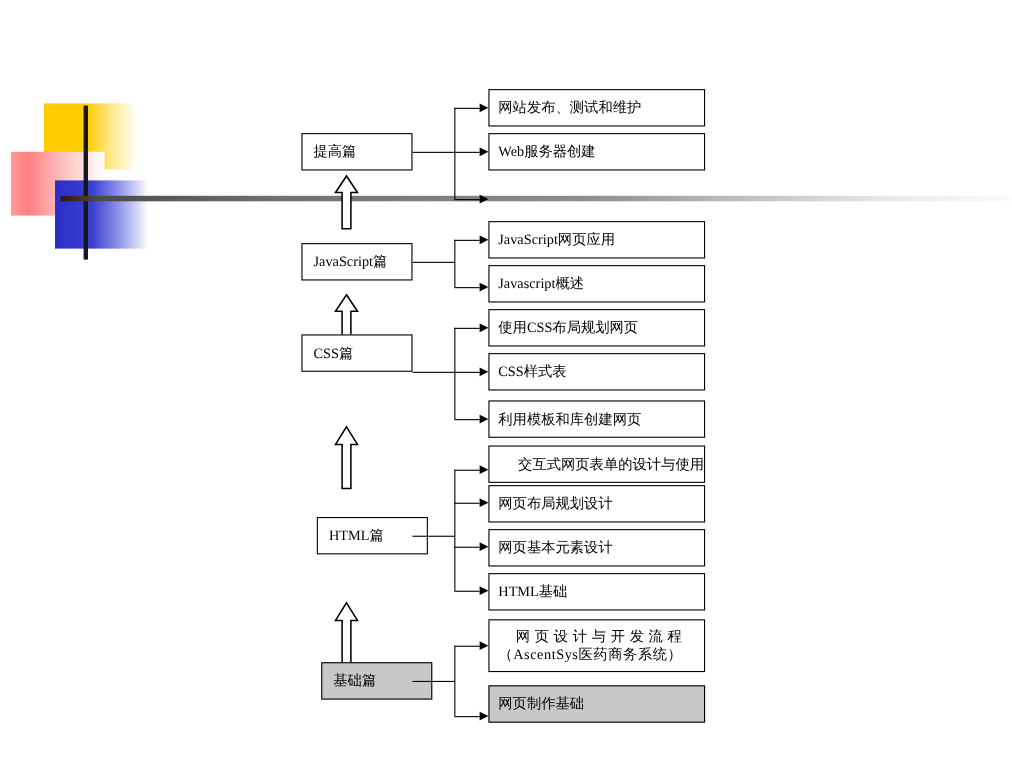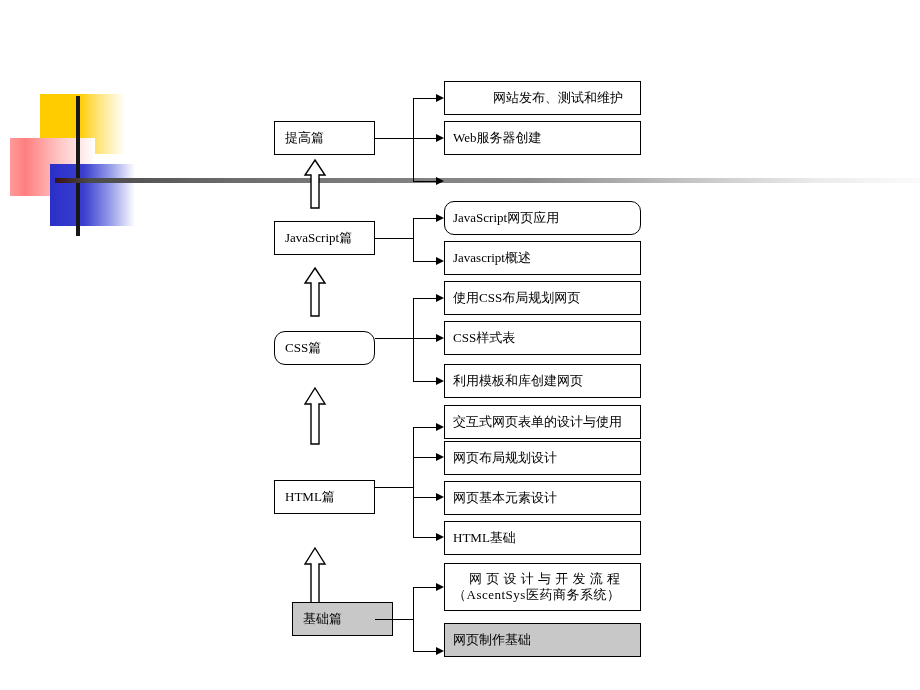--- a/index.html
+++ b/index.html
@@ -73,21 +73,21 @@
 
   <div class="ln hl" style="left:413px;top:98px;width:23px;"></div>
   <div class="ahead" style="left:436px;top:94px;"></div>
 
   <div class="ln hl" style="left:413px;top:138px;width:23px;"></div>
   <div class="ahead" style="left:436px;top:134px;"></div>
 
   <div class="ln hl" style="left:413px;top:181px;width:23px;"></div>
   <div class="ahead" style="left:436px;top:177px;"></div>
 
-  <div class="box topic" style="left:444px;top:81px;padding-left:40px;">
+  <div class="box topic" style="left:444px;top:81px;">
     <span class="txt">网站发布、测试和维护</span>
   </div>
   <div class="box topic" style="left:444px;top:121px;">
     <span class="txt">Web服务器创建</span>
   </div>
 
   <div class="uparrow" style="left:303px;top:158px;">
     <svg width="24" height="52" viewBox="0 0 24 52">
       <polygon points="12,2 22,17 16,17 16,50 8,50 8,17 2,17" fill="#ffffff" stroke="#000000" stroke-width="1.4"></polygon>
     </svg>
@@ -96,34 +96,34 @@
   <div class="box chap" style="left:274px;top:221px;">
     <span class="txt">JavaScript篇</span>
   </div>
   <div class="ln hl" style="left:375px;top:238px;width:38px;"></div>
   <div class="ln vl" style="left:413px;top:218px;height:43px;"></div>
   <div class="ln hl" style="left:413px;top:218px;width:23px;"></div>
   <div class="ahead" style="left:436px;top:214px;"></div>
   <div class="ln hl" style="left:413px;top:261px;width:23px;"></div>
   <div class="ahead" style="left:436px;top:257px;"></div>
 
-  <div class="box topic" style="left:444px;top:201px;border-radius:10px;">
+  <div class="box topic" style="left:444px;top:201px;">
     <span class="txt">JavaScript网页应用</span>
   </div>
   <div class="box topic" style="left:444px;top:241px;">
     <span class="txt">Javascript概述</span>
   </div>
 
   <div class="uparrow" style="left:303px;top:266px;">
     <svg width="24" height="52" viewBox="0 0 24 52">
       <polygon points="12,2 22,17 16,17 16,50 8,50 8,17 2,17" fill="#ffffff" stroke="#000000" stroke-width="1.4"></polygon>
     </svg>
   </div>
 
-  <div class="box chap" style="left:274px;top:331px;border-radius:11px;">
+  <div class="box chap" style="left:274px;top:304px;">
     <span class="txt">CSS篇</span>
   </div>
   <div class="ln hl" style="left:375px;top:338px;width:38px;"></div>
   <div class="ln vl" style="left:413px;top:298px;height:83px;"></div>
   <div class="ln hl" style="left:413px;top:298px;width:23px;"></div>
   <div class="ahead" style="left:436px;top:294px;"></div>
   <div class="ln hl" style="left:413px;top:338px;width:23px;"></div>
   <div class="ahead" style="left:436px;top:334px;"></div>
   <div class="ln hl" style="left:413px;top:381px;width:23px;"></div>
   <div class="ahead" style="left:436px;top:377px;"></div>
@@ -137,35 +137,35 @@
   <div class="box topic" style="left:444px;top:364px;">
     <span class="txt">利用模板和库创建网页</span>
   </div>
 
   <div class="uparrow" style="left:303px;top:386px;">
     <svg width="24" height="60" viewBox="0 0 24 60">
       <polygon points="12,2 22,18 16,18 16,58 8,58 8,18 2,18" fill="#ffffff" stroke="#000000" stroke-width="1.4"></polygon>
     </svg>
   </div>
 
-  <div class="box chap" style="left:274px;top:470px;margin-top:10px;">
+  <div class="box chap" style="left:288px;top:470px;">
     <span class="txt">HTML篇</span>
   </div>
   <div class="ln hl" style="left:375px;top:487px;width:38px;"></div>
   <div class="ln vl" style="left:413px;top:427px;height:110px;"></div>
   <div class="ln hl" style="left:413px;top:427px;width:23px;"></div>
   <div class="ahead" style="left:436px;top:423px;"></div>
   <div class="ln hl" style="left:413px;top:457px;width:23px;"></div>
   <div class="ahead" style="left:436px;top:453px;"></div>
   <div class="ln hl" style="left:413px;top:497px;width:23px;"></div>
   <div class="ahead" style="left:436px;top:493px;"></div>
   <div class="ln hl" style="left:413px;top:537px;width:23px;"></div>
   <div class="ahead" style="left:436px;top:533px;"></div>
 
-  <div class="box topic" style="left:444px;top:405px;">
+  <div class="box topic" style="left:444px;top:405px;padding-left:18px;">
     <span class="txt">交互式网页表单的设计与使用</span>
   </div>
   <div class="box topic" style="left:444px;top:441px;">
     <span class="txt">网页布局规划设计</span>
   </div>
   <div class="box topic" style="left:444px;top:481px;">
     <span class="txt">网页基本元素设计</span>
   </div>
   <div class="box topic" style="left:444px;top:521px;">
     <span class="txt">HTML基础</span>

